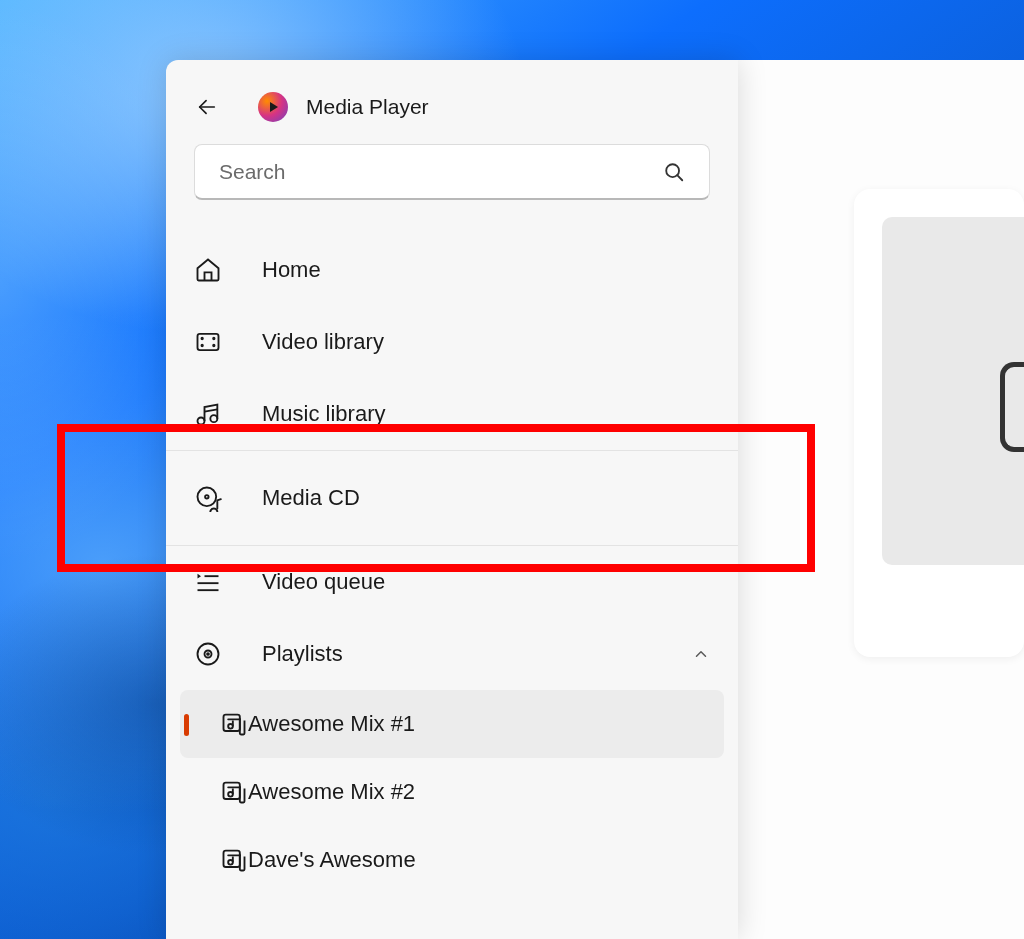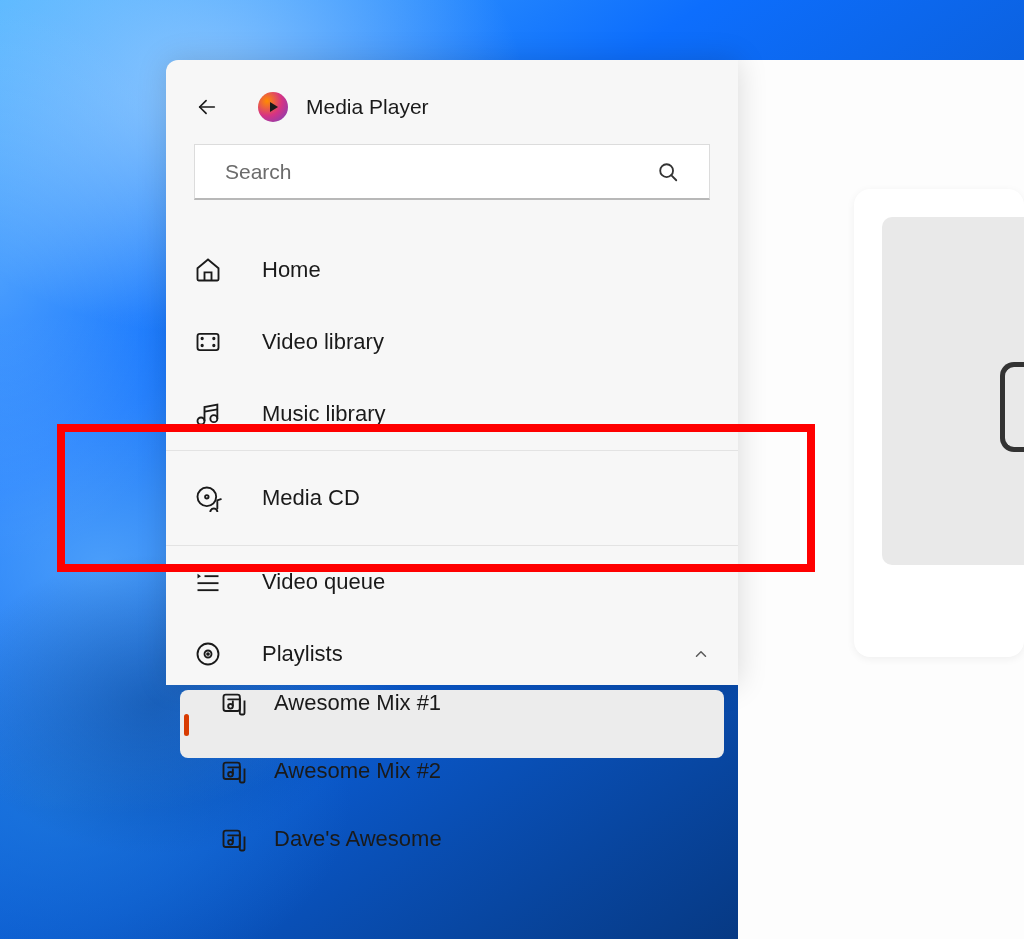--- a/index.html
+++ b/index.html
@@ -29,21 +29,21 @@
       position: absolute;
       inset: 0;
       background: radial-gradient(ellipse 500px 700px at 0% 30%, rgba(255,255,255,0.15) 0%, transparent 40%),
                   radial-gradient(ellipse 400px 300px at 15% 75%, rgba(0,50,120,0.4) 0%, transparent 50%);
     }
     .sidebar-panel {
       position: absolute;
       left: 166px;
       top: 60px;
       width: 572px;
-      height: 625px;
+      height: 879px;
       background: #f7f7f7;
       border-top-left-radius: 12px;
       z-index: 2;
       box-shadow: 0 0 30px rgba(0,0,0,0.15);
     }
     .content-panel {
       position: absolute;
       left: 738px;
       top: 60px;
       width: 286px;
@@ -126,25 +126,25 @@
       margin-left: -4px;
     }
     .search-wrap {
       padding: 0 28px 20px 28px;
     }
     .search-box {
       width: 100%;
       height: 56px;
       border: 1px solid #dcdcdc;
       border-bottom: 2px solid #b8b8b8;
-      border-radius: 0;
+      border-radius: 8px;
       background: #ffffff;
       display: flex;
       align-items: center;
-      padding: 0 30px;
+      padding: 0 24px;
       justify-content: center;
     }
     .search-input {
       flex: 1;
       border: none;
       outline: none;
       font-size: 21px;
       color: #6b6b6b;
       background: transparent;
     }
@@ -198,25 +198,24 @@
     }
     .nav-audio-gap-bottom {
       height: 12px;
       border-bottom: 1px solid #e3e3e3;
     }
     .playlist-list {
       padding: 0 14px;
     }
     .playlist-item {
       display: flex;
-      align-items: flex-start;
+      align-items: center;
       height: 68px;
       padding: 0 14px 0 40px;
       cursor: pointer;
-      gap: 26px;
       border-radius: 8px;
       position: relative;
     }
     .playlist-item.selected {
       background: #ececec;
     }
     .playlist-item.selected::before {
       content: "";
       position: absolute;
       left: 4px;

